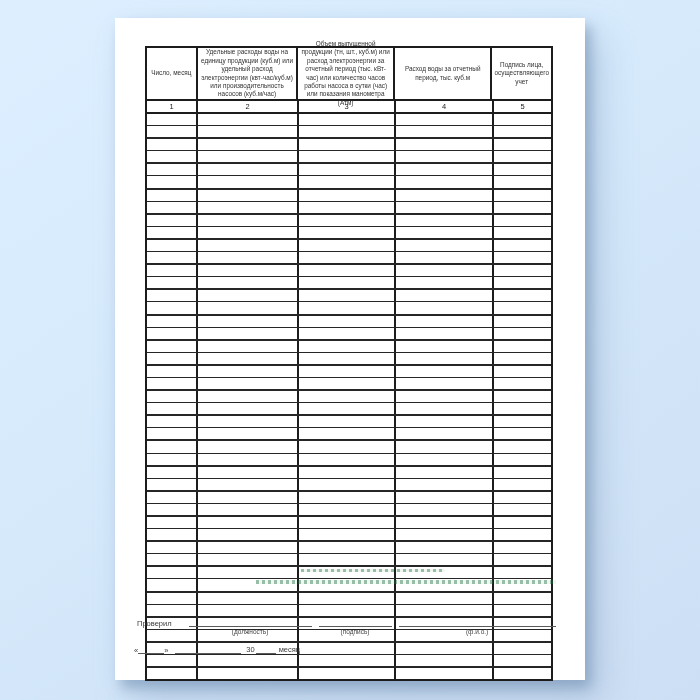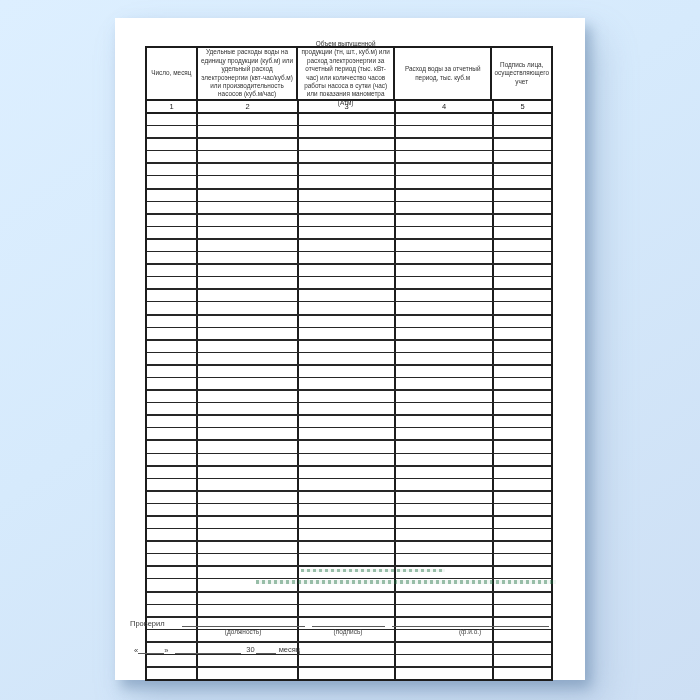--- a/index.html
+++ b/index.html
@@ -38,21 +38,21 @@
   .data-row:last-child { border-bottom:none; }
 
   .watermark-strip {
     position:absolute; pointer-events:none; filter:blur(.6px);
     background:repeating-linear-gradient(90deg, rgba(26,110,62,.45) 0 3px, rgba(26,110,62,.06) 3px 6px);
   }
   .wm1 { left:186px; top:551px; width:144px; height:3px; }
   .wm2 { left:141px; top:562px; width:300px; height:4px; }
 
   .verified-row {
-    position:absolute; left:15px; top:600px; width:422px;
+    position:absolute; left:22px; top:600px; width:422px;
     display:flex; align-items:flex-start; color:#3a3a3a; font-size:7.5px;
   }
   .verified-label { white-space:nowrap; padding-top:1px; }
   .sig-group { display:flex; flex-direction:column; align-items:center; }
   .g1 { width:123px; margin-left:17px; }
   .g2 { width:73px;  margin-left:7px; }
   .g3 { width:157px; margin-left:7px; }
   .blank-line { width:100%; height:8px; border-bottom:1px solid #5a5a5a; }
   .caption { font-size:6.5px; color:#474747; margin-top:1px; white-space:nowrap; }
 

